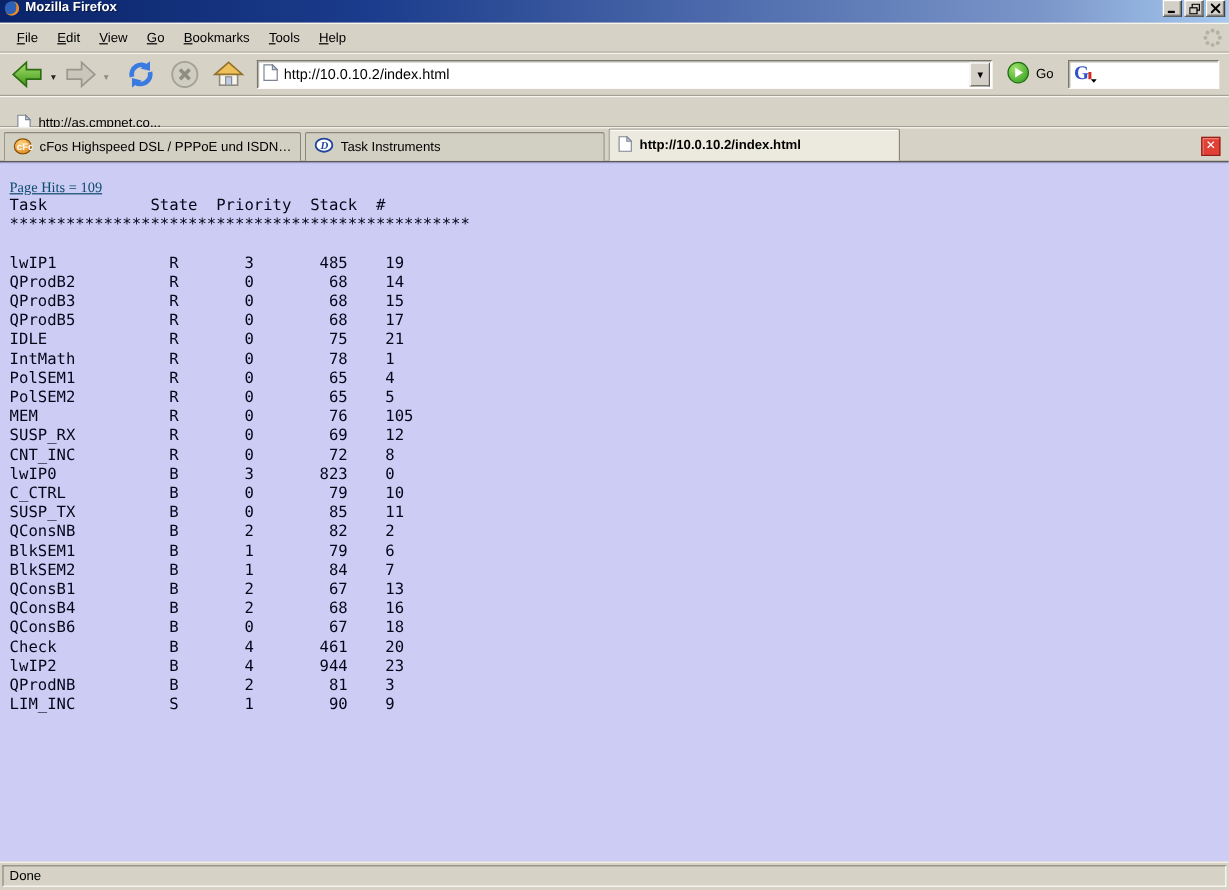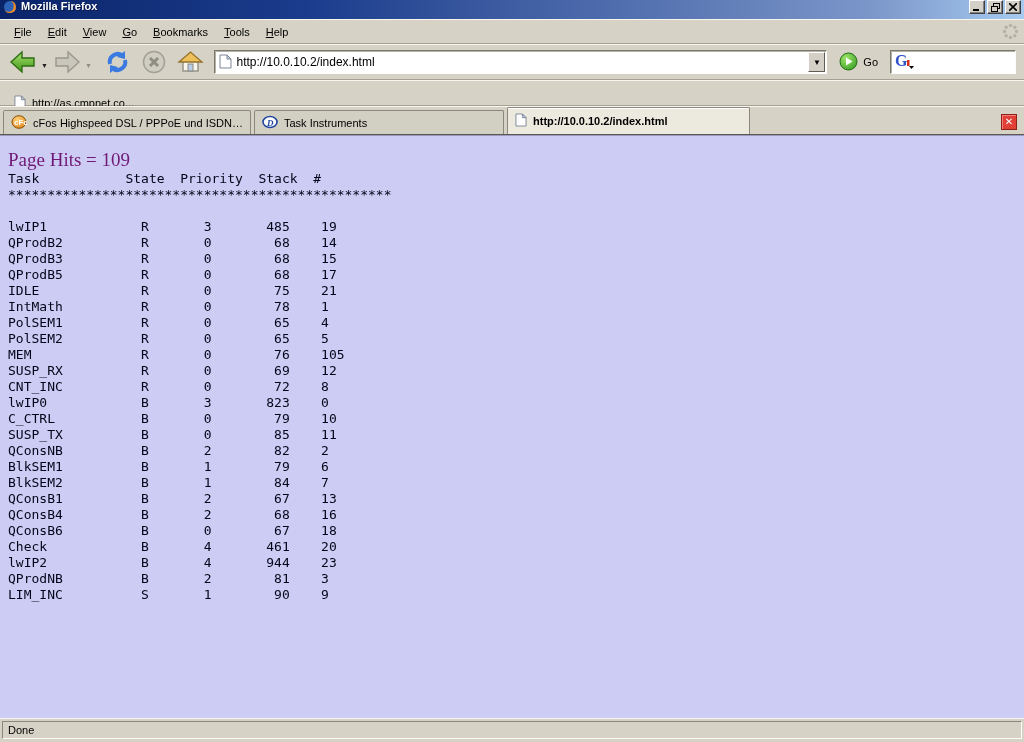--- a/index.html
+++ b/index.html
@@ -108,21 +108,21 @@
     text-align: center;
   }
 
   
   .content {
     flex: 1 1 auto; background: #cdccf4; overflow: hidden;
     padding: 13px 0 0 8px; border-top: 1px solid #9a98c0;
   }
   .page-hits {
     font-family: "Liberation Serif", "DejaVu Serif", serif;
-    font-size: 19px; color: #701a75;
+    font-size: 12px; color: #0c4a6e; text-decoration: underline;
   }
   .task-pre {
     font-family: "DejaVu Sans Mono", "Liberation Mono", monospace;
     font-size: 13px; line-height: 16px; color: #05051a;
   }
 
   
   .statusbar { height: 24px; flex: 0 0 24px; background: #d6d2c6; border-top: 1px solid #f7f5ee; padding: 2px; }
   .status-panel {
     height: 18px; border: 1px solid; border-color: #8a887c #fdfcf8 #fdfcf8 #8a887c;

